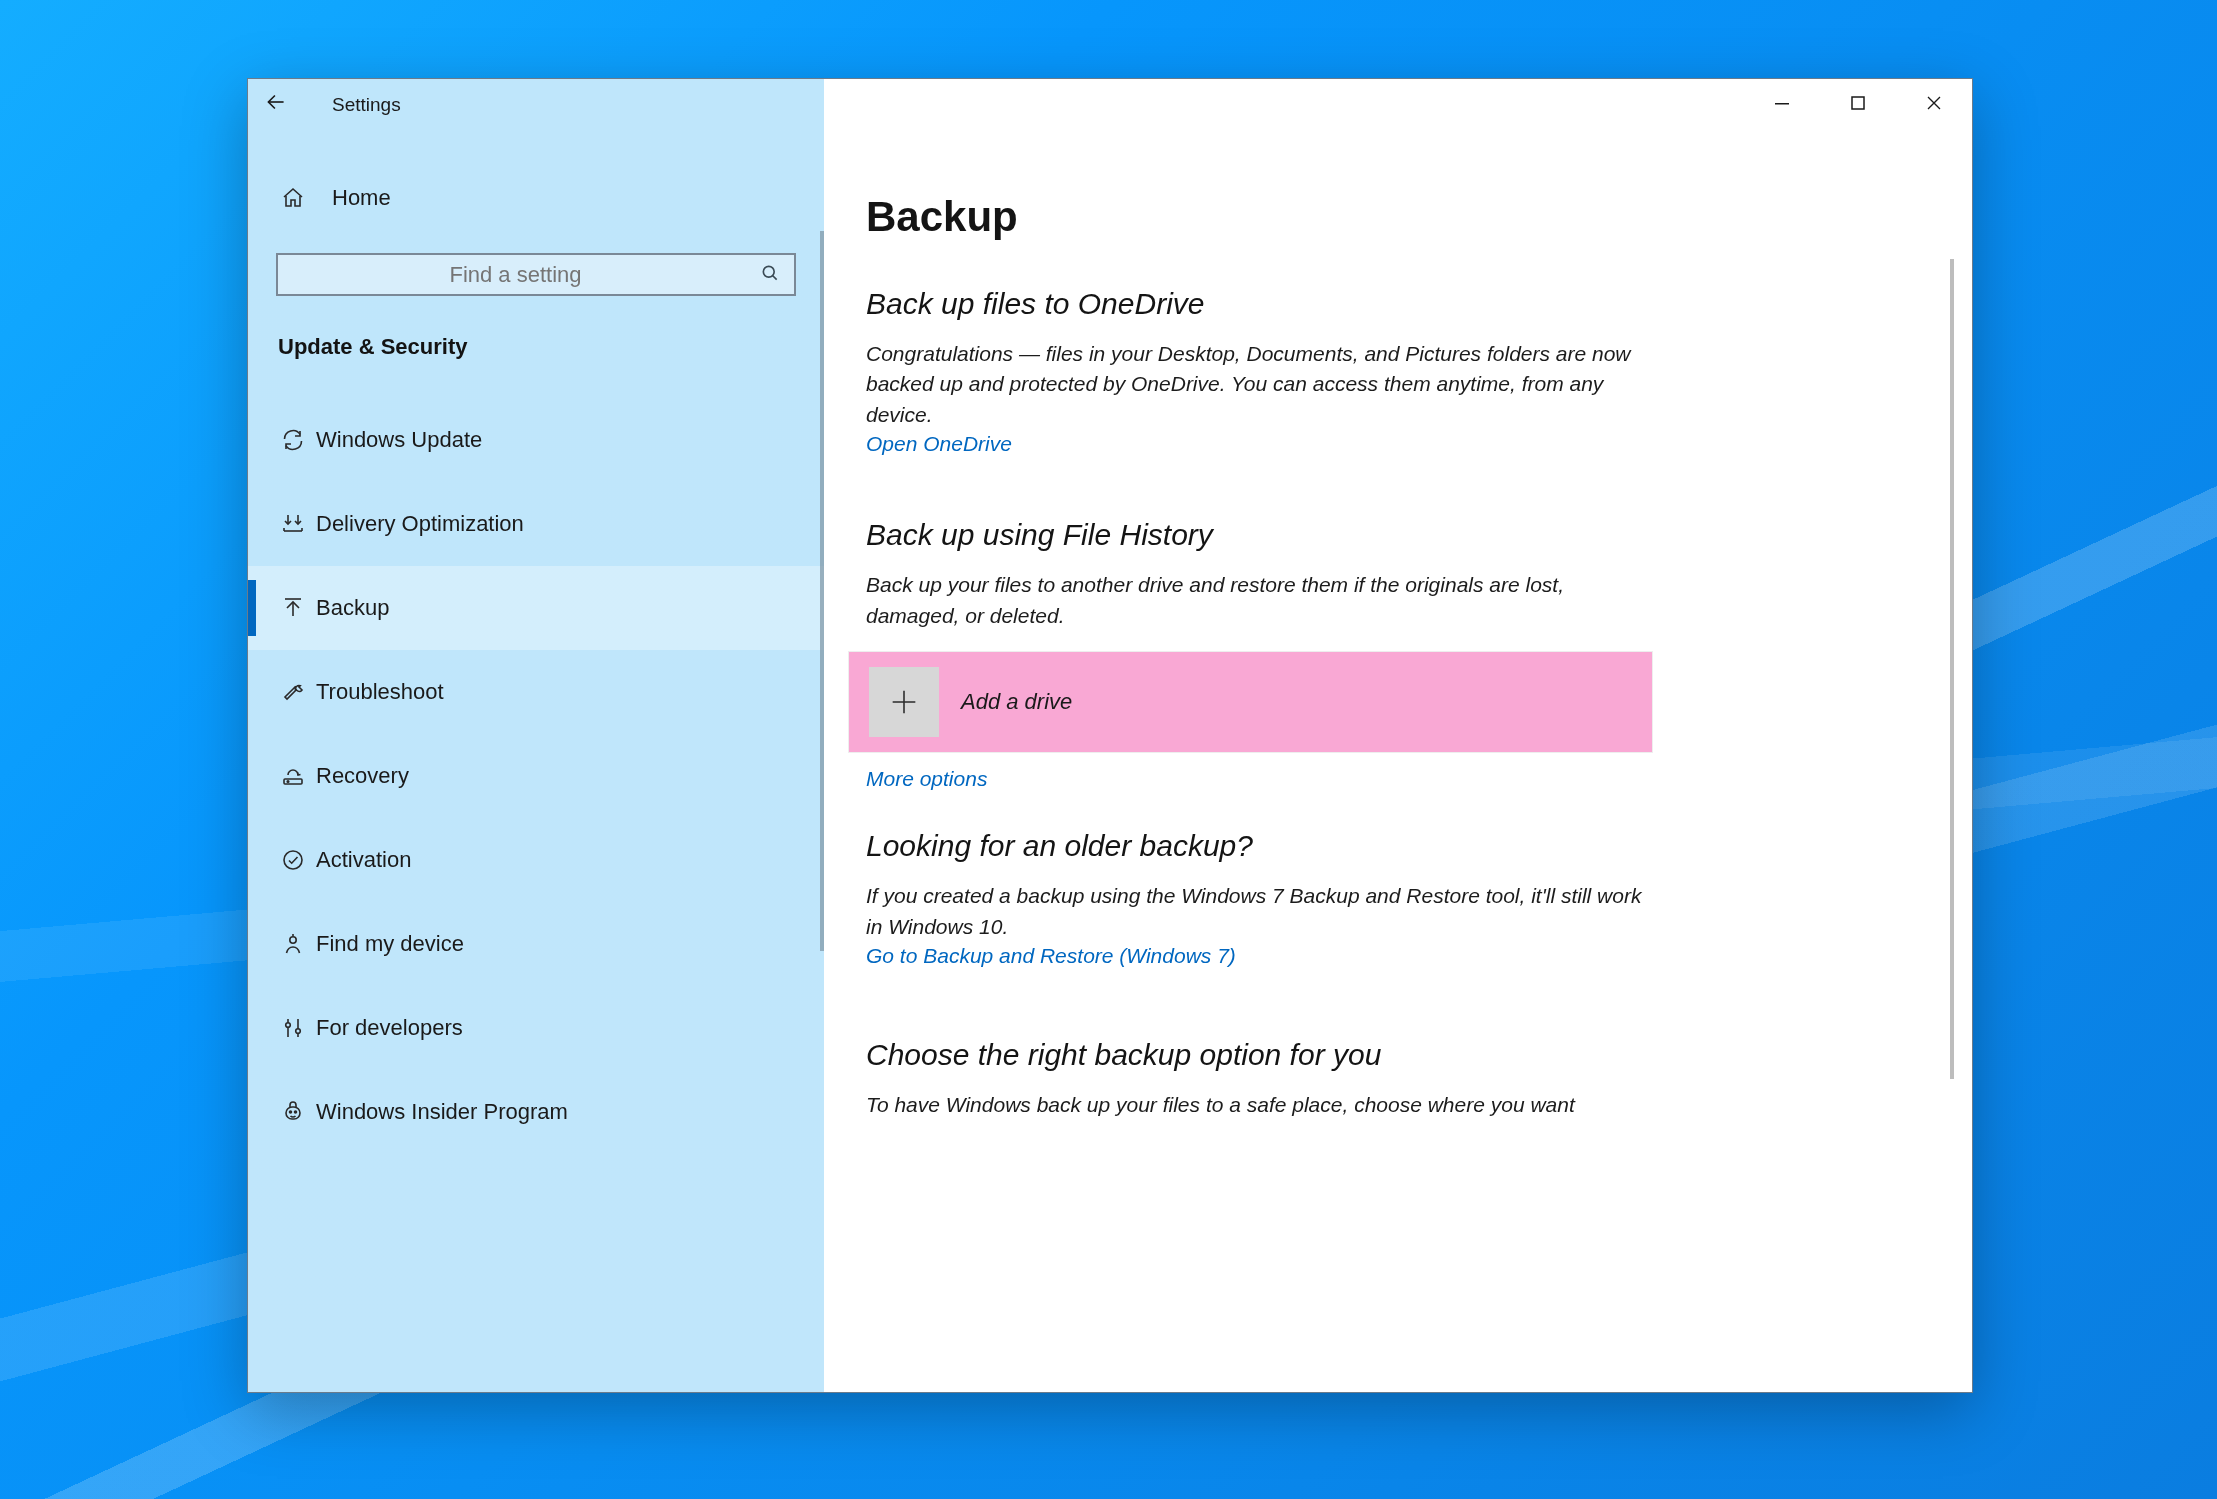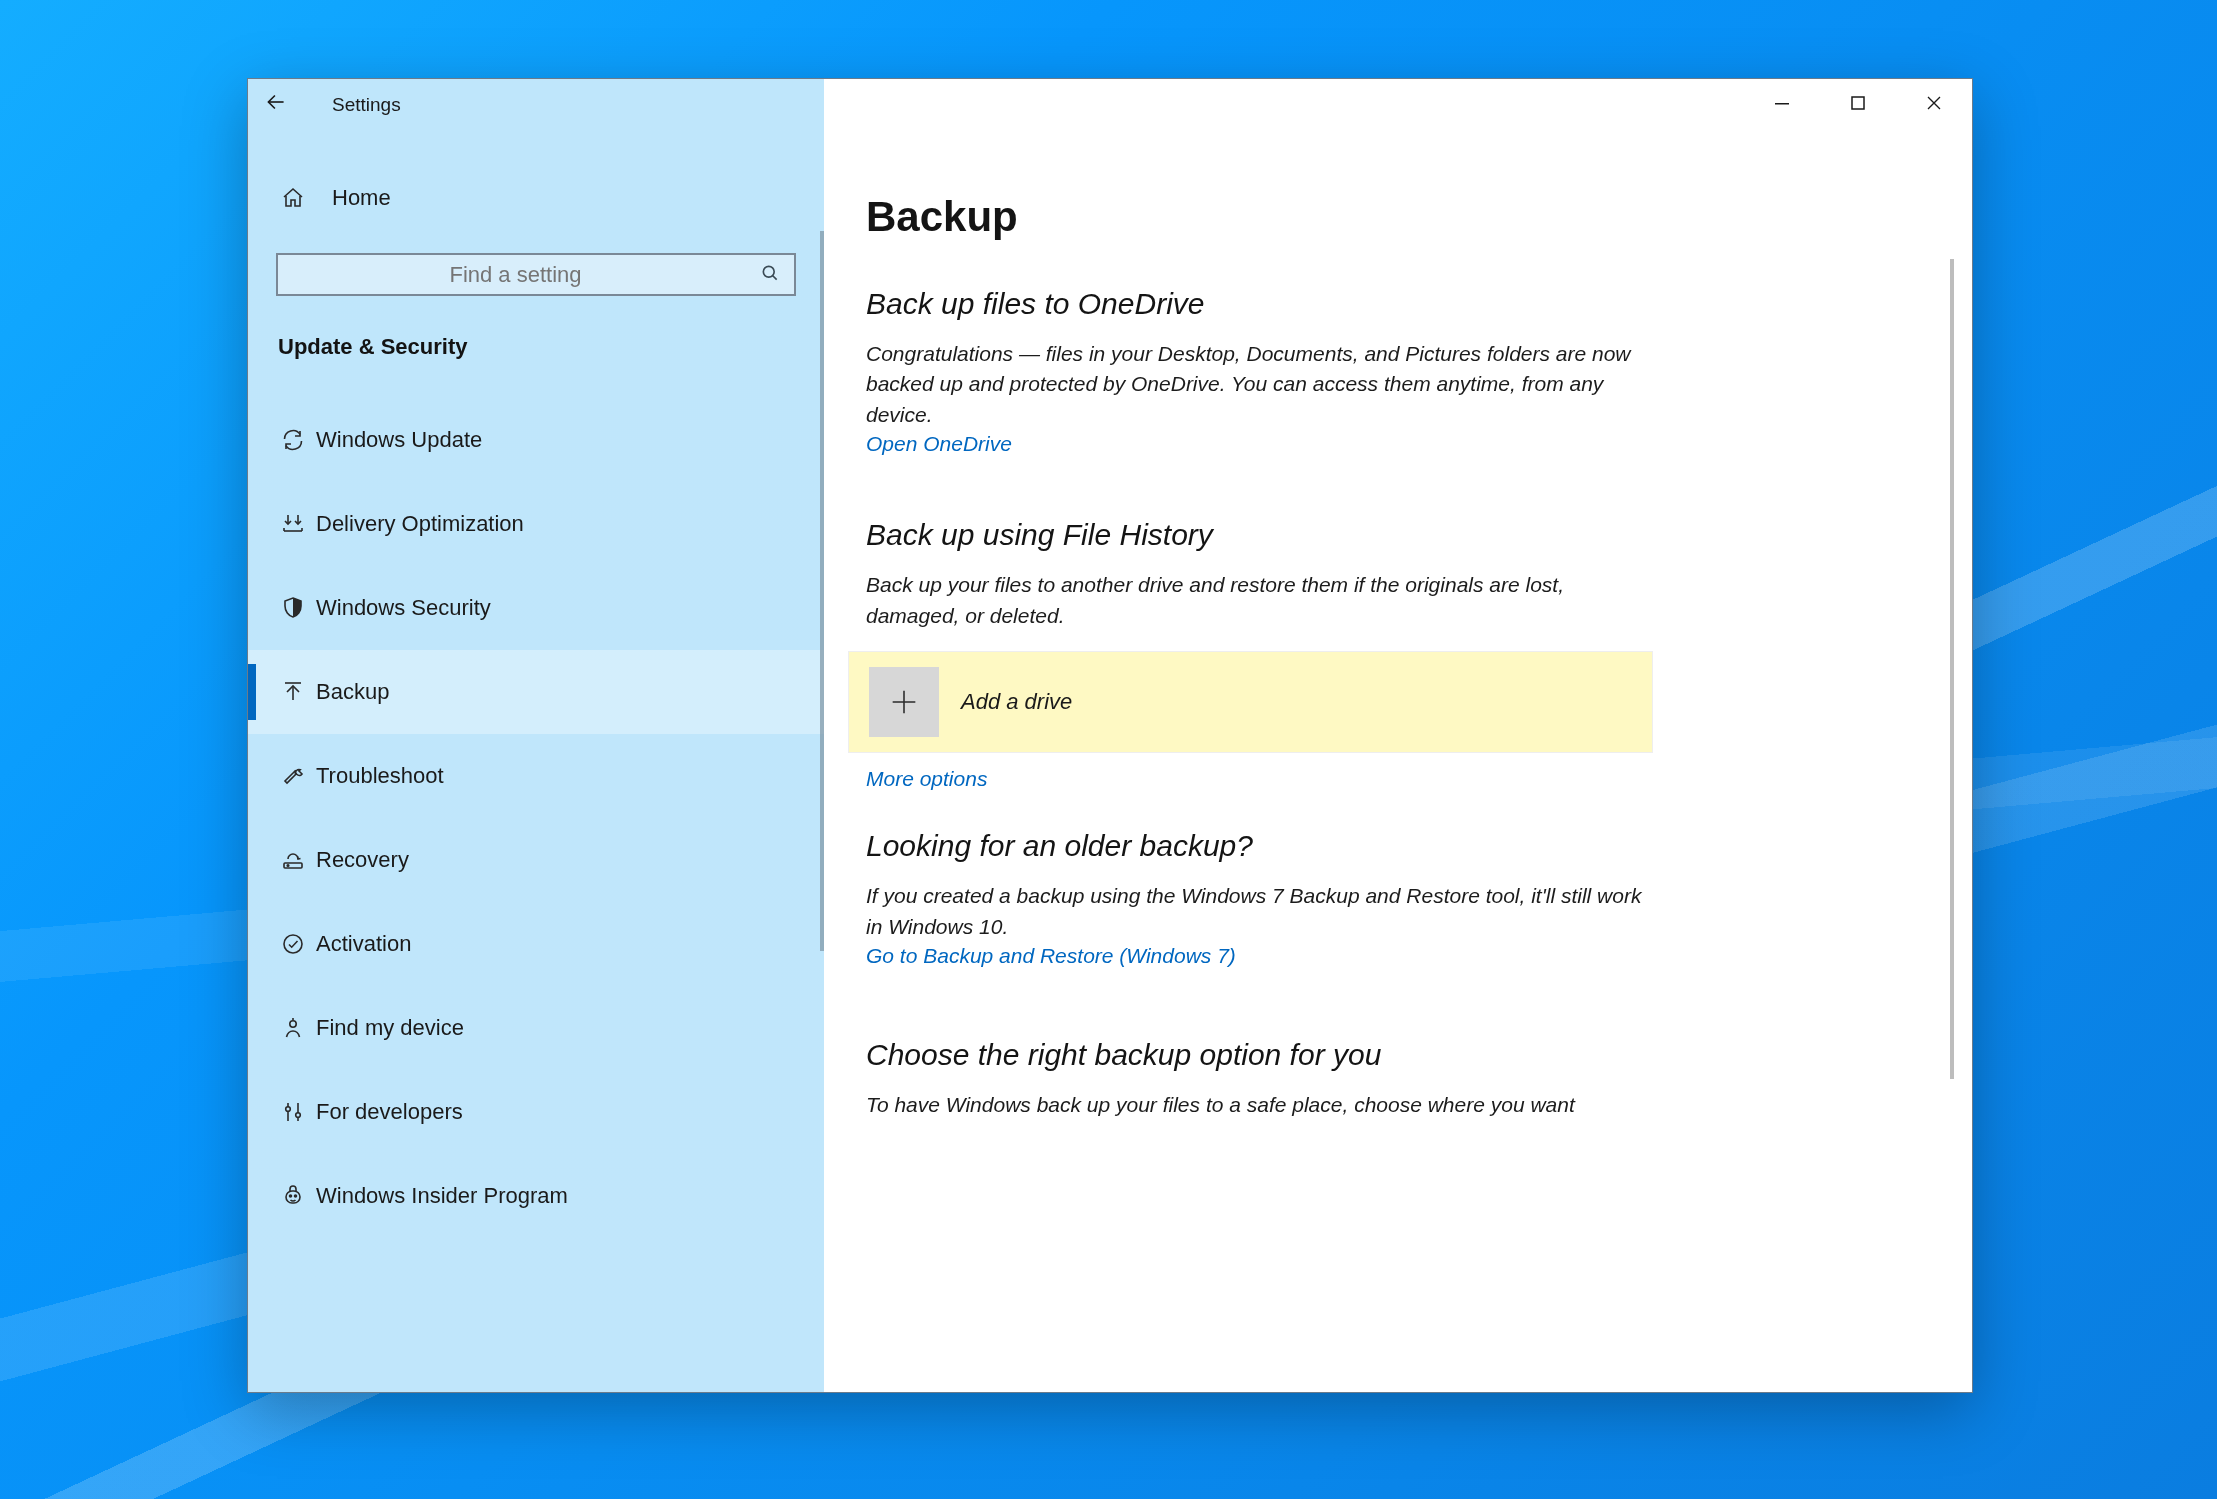--- a/index.html
+++ b/index.html
@@ -164,21 +164,21 @@
     display: inline-block;
     font-size: 21px; color:#0067c0;
     margin-top: 2px;
     text-decoration: none;
   }
   .section { margin-bottom: 62px; font-style: italic; }
 
   .add-drive-btn {
     width: 805px; height: 102px;
     margin-left: -18px;
-    background: #fef9c3;
+    background: #f9a8d4;
     display: flex; align-items: center; gap: 22px;
     padding-left: 20px;
     border: 1px solid #eeeeee;
     margin-top: 20px;
   }
   .add-drive-btn .plus-box {
     width: 70px; height: 70px;
     background: #d7d7d7;
     display:flex; align-items:center; justify-content:center;
   }
@@ -282,29 +282,20 @@
                   <path d="M7 3v9"></path>
                   <path d="M4 9l3 3 3-3"></path>
                   <path d="M17 3v9"></path>
                   <path d="M14 9l3 3 3-3"></path>
                   <path d="M3 19h18"></path>
                   <path d="M3 19v-3M21 19v-3"></path>
                 </svg>
               </span>
               <span>Delivery Optimization</span>
             </div>
-            <div class="nav-item">
-              <span class="nav-icon">
-                <svg width="24" height="24" viewBox="0 0 24 24" fill="currentColor">
-                  <path d="M12 2l8 3v5c0 5.2-3.4 9.8-8 11-4.6-1.2-8-5.8-8-11V5l8-3z" fill="none" stroke="currentColor" stroke-width="1.6"></path>
-                  <path d="M12 2l8 3v5c0 5.2-3.4 9.8-8 11V2z"></path>
-                </svg>
-              </span>
-              <span>Windows Security</span>
-            </div>
             <div class="nav-item selected">
               <span class="nav-icon">
                 <svg width="24" height="24" viewBox="0 0 24 24" fill="none" stroke="currentColor" stroke-width="1.6">
                   <path d="M12 20V6"></path>
                   <path d="M6 12l6-6 6 6"></path>
                   <path d="M4 3h16"></path>
                 </svg>
               </span>
               <span>Backup</span>
             </div>

